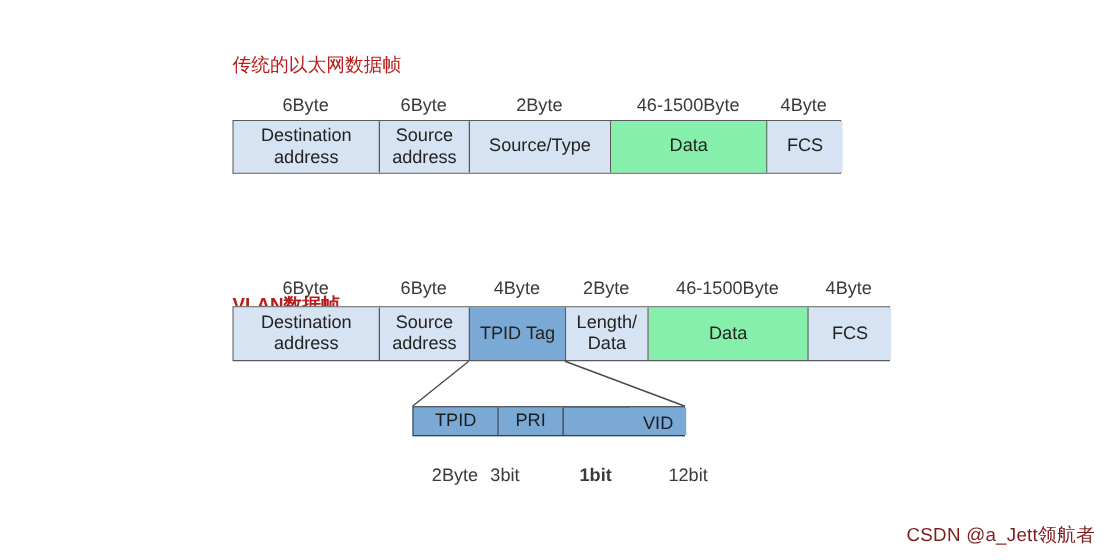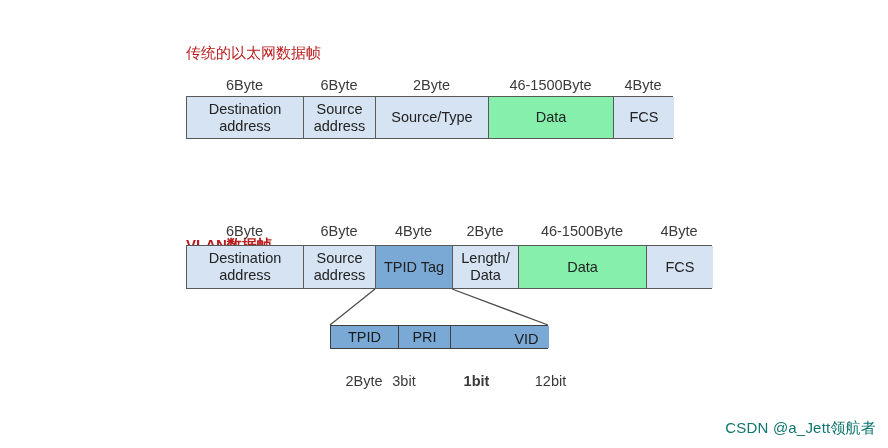--- a/index.html
+++ b/index.html
@@ -98,21 +98,21 @@
     height: 448px;
     pointer-events: none;
   }
 
   
   .watermark {
     position: absolute;
     right: 12px;
     bottom: 10px;
     font-size: 15px;
-    color: #0f766e;
+    color: #7f1d1d;
     white-space: nowrap;
     letter-spacing: 0.2px;
   }
 </style>
 </head>
 <body>
 
 <div class="canvas">
 
   <div class="section-title" style="left:186px; top:44px;">传统的以太网数据帧</div>

